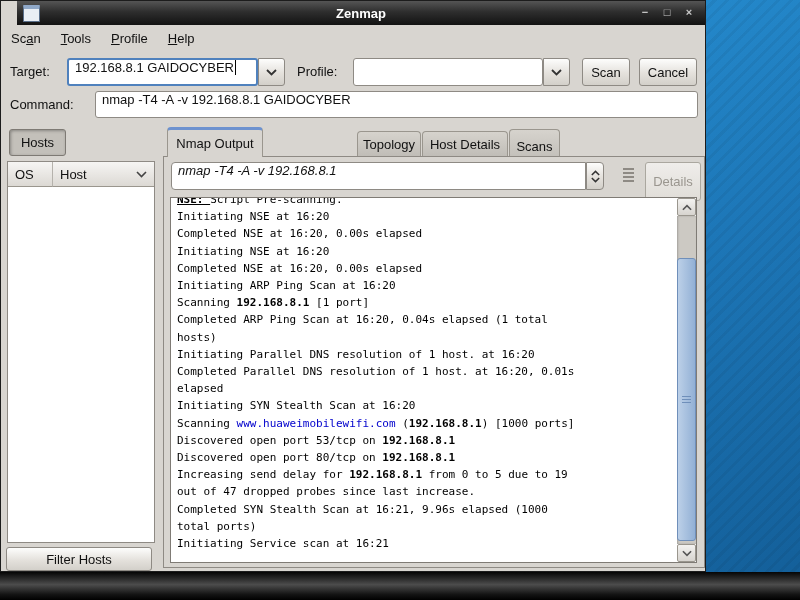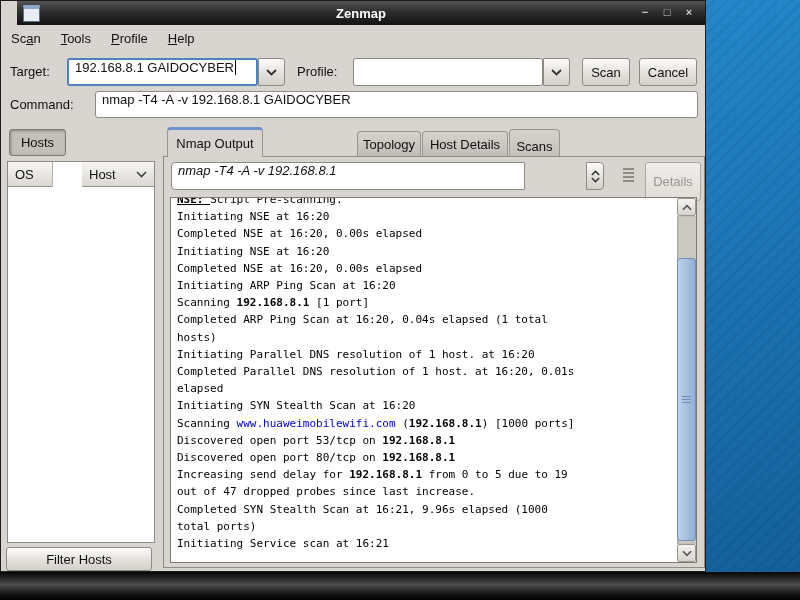--- a/index.html
+++ b/index.html
@@ -34,21 +34,21 @@
   .btn{background:linear-gradient(#fdfdfc,#e4e1dc 55%,#d3d0ca);border:1px solid #8e8a84;border-radius:3px;
     box-sizing:border-box;font-size:13px;color:#111;display:flex;align-items:center;justify-content:center;}
   .btn.pressed{background:#c3c0ba;box-shadow:inset 1px 1px 3px rgba(0,0,0,0.3);border-color:#7e7a74;}
   .btn.disabled{color:#9a968f;background:linear-gradient(#efedea,#e0ddd8);border-color:#aaa79f;}
   .drop-btn{border-top-left-radius:0;border-bottom-left-radius:0;}
   .lbl{font-size:13px;color:#111;}
 
   
   #tree{position:absolute;left:6px;top:160px;width:148px;height:382px;border:1px solid #8e8a84;
     background:#fff;box-sizing:border-box;}
-  .tree-hdr{display:flex;height:25px;gap:29px;}
+  .tree-hdr{display:flex;height:25px;}
   .hcell{background:linear-gradient(#f6f5f3,#dcd9d4);border-right:1px solid #b5b2ac;border-bottom:1px solid #9a968e;
     box-sizing:border-box;font-size:13px;display:flex;align-items:center;padding:0 7px;color:#111;}
 
   
   #notebook{position:absolute;left:162px;top:155px;width:542px;height:412px;background:#d8d5d0;
     border:1px solid #8e8a84;box-sizing:border-box;}
   .tab{position:absolute;box-sizing:border-box;font-size:13px;color:#111;display:flex;
     align-items:center;justify-content:center;border:1px solid #9a968e;border-bottom:none;
     border-radius:4px 4px 0 0;background:linear-gradient(#d6d3cd,#bfbcb6);}
   .tab.active{background:#d8d5d0;border-top:3px solid #6d92cf;z-index:5;text-align:right;}
@@ -144,21 +144,21 @@
     </div>
     <div class="abs btn" style="left:5px;top:546px;width:146px;height:24px;">Filter Hosts</div>
 
     <div class="tab active" style="left:166px;top:126px;width:96px;height:30px;">Nmap Output</div>
     <div class="tab" style="left:356px;top:130px;width:64px;height:26px;">Topology</div>
     <div class="tab" style="left:421px;top:130px;width:86px;height:26px;">Host Details</div>
     <div class="tab" style="left:508px;top:128px;width:51px;height:34px;">Scans</div>
 
     <div id="notebook"></div>
 
-    <div class="abs entry" style="left:170px;top:161px;width:354px;height:28px;border-radius:4px 0 0 4px;font-style:italic;">
+    <div class="abs entry" style="left:170px;top:161px;width:415px;height:28px;border-radius:4px 0 0 4px;font-style:italic;">
       <span>nmap -T4 -A -v 192.168.8.1</span>
     </div>
     <div class="abs btn" style="left:585px;top:161px;width:18px;height:28px;border-radius:0 4px 4px 0;flex-direction:column;gap:1px;">
       <svg width="9" height="6" viewBox="0 0 11 7">
           <path d="M1 6 L5.5 1.5 L10 6" stroke="#333" stroke-width="1.8" fill="none"></path>
         </svg>
       <svg width="9" height="6" viewBox="0 0 11 7">
           <path d="M1 1 L5.5 5.5 L10 1" stroke="#333" stroke-width="1.8" fill="none"></path>
         </svg>
     </div>

